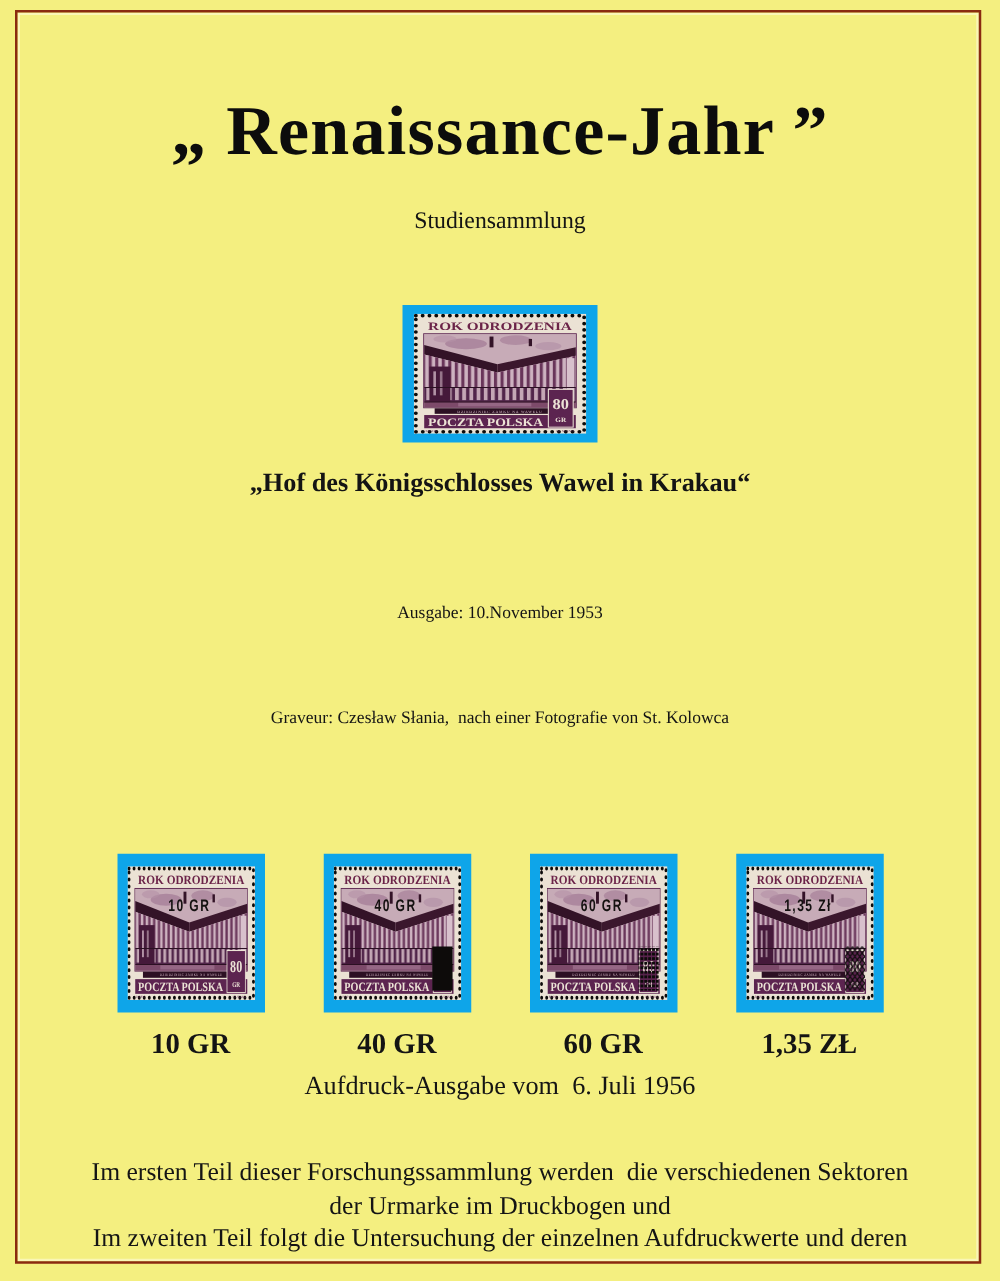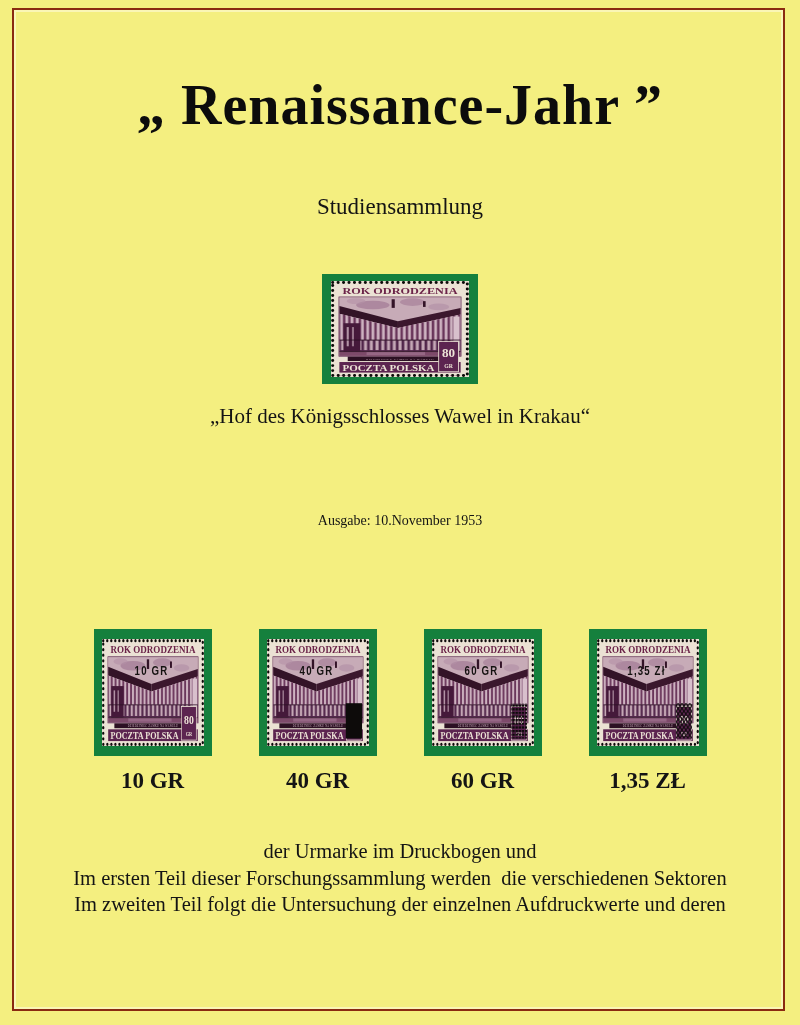--- a/index.html
+++ b/index.html
@@ -2,28 +2,28 @@
 <html><head>
 <meta charset="utf-8">
 <style>
   html,body{margin:0;padding:0;background:#f4ef80;}
   .page{position:relative;width:800px;height:1025px;background:#f4ef80;
         font-family:"Liberation Serif",serif;color:#141414;overflow:hidden;}
   .frame{position:absolute;left:12px;top:8px;right:15px;bottom:14px;
          border:2px solid #8a2a10;box-shadow:inset 0 0 0 2px rgba(255,252,225,.55);}
   .content{position:absolute;left:0;top:0;width:800px;text-align:center;}
   .title{margin-top:74px;font-size:56px;font-weight:bold;line-height:62px;letter-spacing:1px;color:#0c0c0c;white-space:pre-wrap;}
-  .subtitle{margin-top:56px;font-size:23px;line-height:30px;}
+  .subtitle{margin-top:26px;font-size:19px;line-height:30px;}
   .stamp-area{margin-top:52px;line-height:0;}
-  .mount{display:inline-block;background:#15803d;line-height:0;vertical-align:top;}
+  .mount{display:inline-block;background:#0ea5e9;line-height:0;vertical-align:top;}
   .mount.large{padding:7px 9px;}
   .mount.large svg{width:138px;height:96px;}
   .mount.small{padding:10px 8px;}
   .mount.small svg{width:102px;height:107px;}
-  .caption{margin-top:20px;font-size:21px;font-weight:normal;white-space:pre-wrap;}
+  .caption{margin-top:20px;font-size:21px;font-weight:bold;white-space:pre-wrap;}
   .issue-block{margin-top:22px;font-size:14px;line-height:28px;white-space:pre-wrap;}
   .stamp-row{margin-top:38px;display:flex;justify-content:center;gap:47px;}
   .labels-row{margin-top:12px;display:flex;justify-content:center;gap:47px;}
   .labels-row span{display:inline-block;width:118px;font-size:23px;font-weight:bold;white-space:pre-wrap;}
   .aufdruck{margin-top:8px;font-size:21px;white-space:pre-wrap;}
   .paragraph{margin-top:44px;font-size:20.5px;line-height:26.5px;}
   .paragraph div{white-space:pre-wrap;}
   svg text{font-family:"Liberation Serif",serif;}
   svg .overprint{font-family:"Liberation Sans",sans-serif;}
 </style>
@@ -98,20 +98,21 @@
       <rect class="oblit" x="102" y="60" width="21" height="33" display="none"></rect>
       <text class="overprint" x="64" y="33.5" font-size="12.5" font-weight="bold" fill="#141110" text-anchor="middle" letter-spacing="1.5"></text>
     </svg>
   </div>
 </div>
 
     <div class="caption">„Hof des Königsschlosses Wawel in Krakau“</div>
 
     <div class="issue-block">
       <div>Ausgabe: 10.November 1953</div>
+      <div>Graveur: Czesław Słania,  nach einer Fotografie von St. Kolowca</div>
     </div>
 
     <div class="stamp-row" id="overprint-row">
   <div class="mount small">
     <svg viewBox="0 0 132 100" preserveAspectRatio="none">
       <rect x="0" y="0" width="132" height="100" fill="#ebe2d4"></rect>
       <rect x="1.6" y="1.6" width="128.8" height="96.8" fill="none" stroke="#0c0a09" stroke-width="3" stroke-dasharray="0.01 5.2" stroke-linecap="round"></rect>
 
       <rect x="8" y="17" width="116" height="61" fill="#c7abb7"></rect>
       <ellipse cx="40" cy="25" rx="16" ry="4.5" fill="#a27994" opacity=".7"></ellipse>
@@ -277,22 +278,23 @@
   </div>
 </div>
 
     <div class="labels-row">
       <span>10 GR</span>
       <span>40 GR</span>
       <span>60 GR</span>
       <span>1,35 ZŁ</span>
     </div>
 
+    <div class="aufdruck">Aufdruck-Ausgabe vom  6. Juli 1956</div>
 
     <div class="paragraph">
+      <div>Im ersten Teil dieser Forschungssammlung werden  die verschiedenen Sektoren</div>
       <div>der Urmarke im Druckbogen und</div>
-      <div>Im ersten Teil dieser Forschungssammlung werden  die verschiedenen Sektoren</div>
       <div>Im zweiten Teil folgt die Untersuchung der einzelnen Aufdruckwerte und deren</div>
 
     </div>
 
   </div>
 </div>
 
 </body></html>

